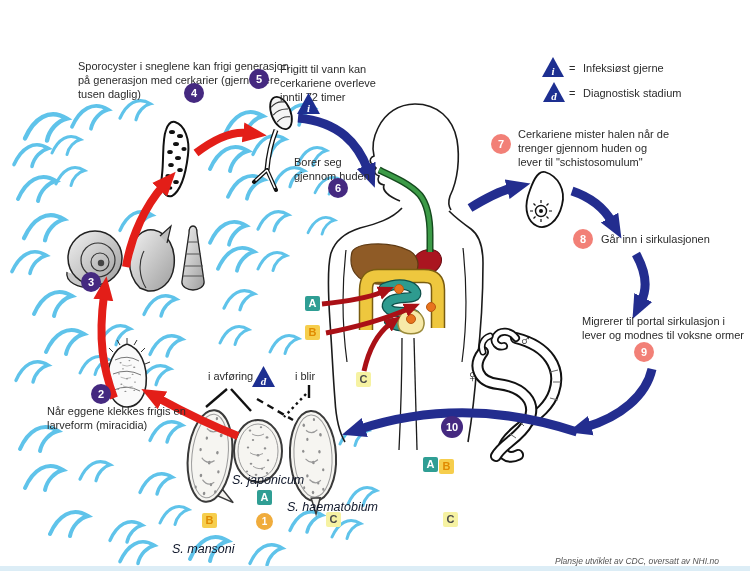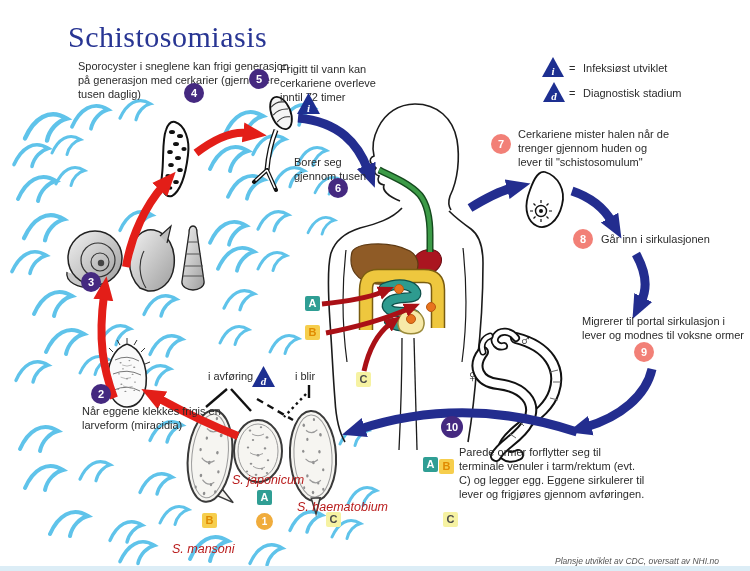--- a/index.html
+++ b/index.html
@@ -15,21 +15,21 @@
   .salmon{background:#F28077;}
   .badge1{background:#F0AC3C;width:17px;height:17px;font:bold 10px/17px "Liberation Sans",sans-serif;border-radius:50%;color:#fff;text-align:center;}
   .box{width:15px;height:15px;border-radius:2px;text-align:center;
        font:bold 11px/15px "Liberation Sans",sans-serif;}
   .teal{background:#2F9E94;color:#fff;}
   .yellow{background:#F6CE4D;color:#E08A00;}
   .pale{background:#F6F2A2;color:#4a4a4a;}
   .tri{background:#1D2F91;clip-path:polygon(50% 0,100% 100%,0 100%);color:#fff;
        display:flex;align-items:flex-end;justify-content:center;
        font:italic bold 11px "Liberation Serif",serif;}
-  .sp{font:italic 12.5px "Liberation Sans",sans-serif;color:#b91c1c;}
+  .sp{font:italic 12.5px "Liberation Sans",sans-serif;color:#0f172a;}
   .credit{font:8.5px "Liberation Sans",sans-serif;color:#555;}
   .bottomstrip{left:0;top:566px;width:750px;height:5px;background:#DCEDF6;}
 </style>
 </head>
 <body>
 
 <div class="canvas">
 
 <svg class="scene" width="750" height="571" viewBox="0 0 750 571">
   <defs>
@@ -257,79 +257,77 @@
     <path d="M577,432 Q465,395 360,429" marker-end="url(#mB)"></path>
   </g>
 
   <g fill="none" stroke="#AA1016" stroke-width="5">
     <path d="M322,304 C352,301 370,297 382,292" marker-end="url(#mD)"></path>
     <path d="M326,333 C362,326 392,316 408,309" marker-end="url(#mD)"></path>
     <path d="M364,371 C369,349 378,333 390,324" marker-end="url(#mD)"></path>
   </g>
 </svg>
 
-<div class="ovl title">Schistosomiasis</div>
 <div class="ovl credit" style="left:555px;top:556px;font-style:italic;">Plansje utviklet av CDC, oversatt av NHI.no</div>
 <div class="ovl bottomstrip"></div>
 
 <div class="ovl tri" style="left:542px;top:57px;width:22px;height:20px;">
   <span>i</span>
     </div>
 <div class="ovl txt" style="left:569px;top:62px;">=</div>
-<div class="ovl txt" style="left:583px;top:62px;">Infeksiøst utviklet</div>
+<div class="ovl txt" style="left:583px;top:62px;">Infeksiøst gjerne</div>
 <div class="ovl tri" style="left:543px;top:82px;width:22px;height:20px;">
   <span>d</span>
     </div>
 <div class="ovl txt" style="left:569px;top:87px;">=</div>
 <div class="ovl txt" style="left:583px;top:87px;">Diagnostisk stadium</div>
 
 <div class="ovl txt" style="left:78px;top:60px;width:214px;">Sporocyster i sneglene kan frigi generasjon på generasjon med cerkarier (gjerne flere tusen daglig)</div>
 <div class="ovl num purple" style="left:184px;top:83px;">4</div>
 
 <div class="ovl txt" style="left:280px;top:63px;width:96px;">Frigitt til vann kan cerkariene overleve inntil 72 timer</div>
 <div class="ovl num purple" style="left:249px;top:69px;">5</div>
 <div class="ovl tri" style="left:297px;top:93px;width:23px;height:21px;">
   <span>i</span>
     </div>
 
-<div class="ovl txt" style="left:294px;top:156px;width:82px;">Borer seg gjennom tusen</div>
+<div class="ovl txt" style="left:294px;top:156px;width:82px;">Borer seg gjennom huden</div>
 <div class="ovl num purple" style="left:328px;top:178px;">6</div>
 
 <div class="ovl txt" style="left:518px;top:128px;width:152px;">Cerkariene mister halen når de trenger gjennom huden og lever til "schistosomulum"</div>
 <div class="ovl num salmon" style="left:491px;top:134px;">7</div>
 
 <div class="ovl num salmon" style="left:573px;top:229px;">8</div>
 <div class="ovl txt" style="left:601px;top:233px;width:140px;">Går inn i sirkulasjonen</div>
 
 <div class="ovl txt" style="left:582px;top:315px;width:166px;">Migrerer til portal sirkulasjon i lever og modnes til voksne ormer</div>
 <div class="ovl num salmon" style="left:634px;top:342px;">9</div>
 
 <div class="ovl num purple" style="left:441px;top:416px;width:22px;height:22px;line-height:22px;">10</div>
-<div class="ovl txt" style="left:459px;top:446px;width:188px;">Parede ormer forflytter seg til terminale venuler i tarm/rektum (evt. C) og legger egg. Eggene sirkulerer til lever og frigjøres gjennom avføringen.</div>
 <div class="ovl box teal" style="left:423px;top:457px;">A</div>
 <div class="ovl box yellow" style="left:439px;top:459px;">B</div>
 
 <div class="ovl box pale" style="left:443px;top:512px;">C</div>
 
 <div class="ovl num purple" style="left:91px;top:384px;">2</div>
-<div class="ovl txt" style="left:47px;top:405px;width:160px;margin-left:35px;">Når eggene klekkes frigis en larveform (miracidia)</div>
+<div class="ovl txt" style="left:47px;top:405px;width:160px;">Når eggene klekkes frigis en larveform (miracidia)</div>
 
 <div class="ovl num purple" style="left:81px;top:272px;">3</div>
 
 <div class="ovl txt" style="left:208px;top:370px;">i avføring</div>
 <div class="ovl tri" style="left:252px;top:366px;width:23px;height:21px;">
   <span>d</span>
     </div>
 <div class="ovl txt" style="left:295px;top:370px;">i blir</div>
 
 <div class="ovl sp" style="left:232px;top:473px;">S. japonicum</div>
 <div class="ovl box teal" style="left:257px;top:490px;">A</div>
 <div class="ovl sp" style="left:172px;top:500px;margin-top:42px;">S. mansoni</div>
 <div class="ovl box yellow" style="left:202px;top:513px;">B</div>
 <div class="ovl badge1" style="left:256px;top:513px;">1</div>
-<div class="ovl sp" style="left:287px;top:500px;margin-left:10px;">S. haematobium</div>
+<div class="ovl sp" style="left:287px;top:500px;">S. haematobium</div>
 <div class="ovl box pale" style="left:326px;top:512px;">C</div>
 
 <div class="ovl box teal" style="left:305px;top:296px;">A</div>
 <div class="ovl box yellow" style="left:305px;top:325px;">B</div>
 <div class="ovl box pale" style="left:356px;top:372px;">C</div>
 
 </div>
 
 </body></html>

